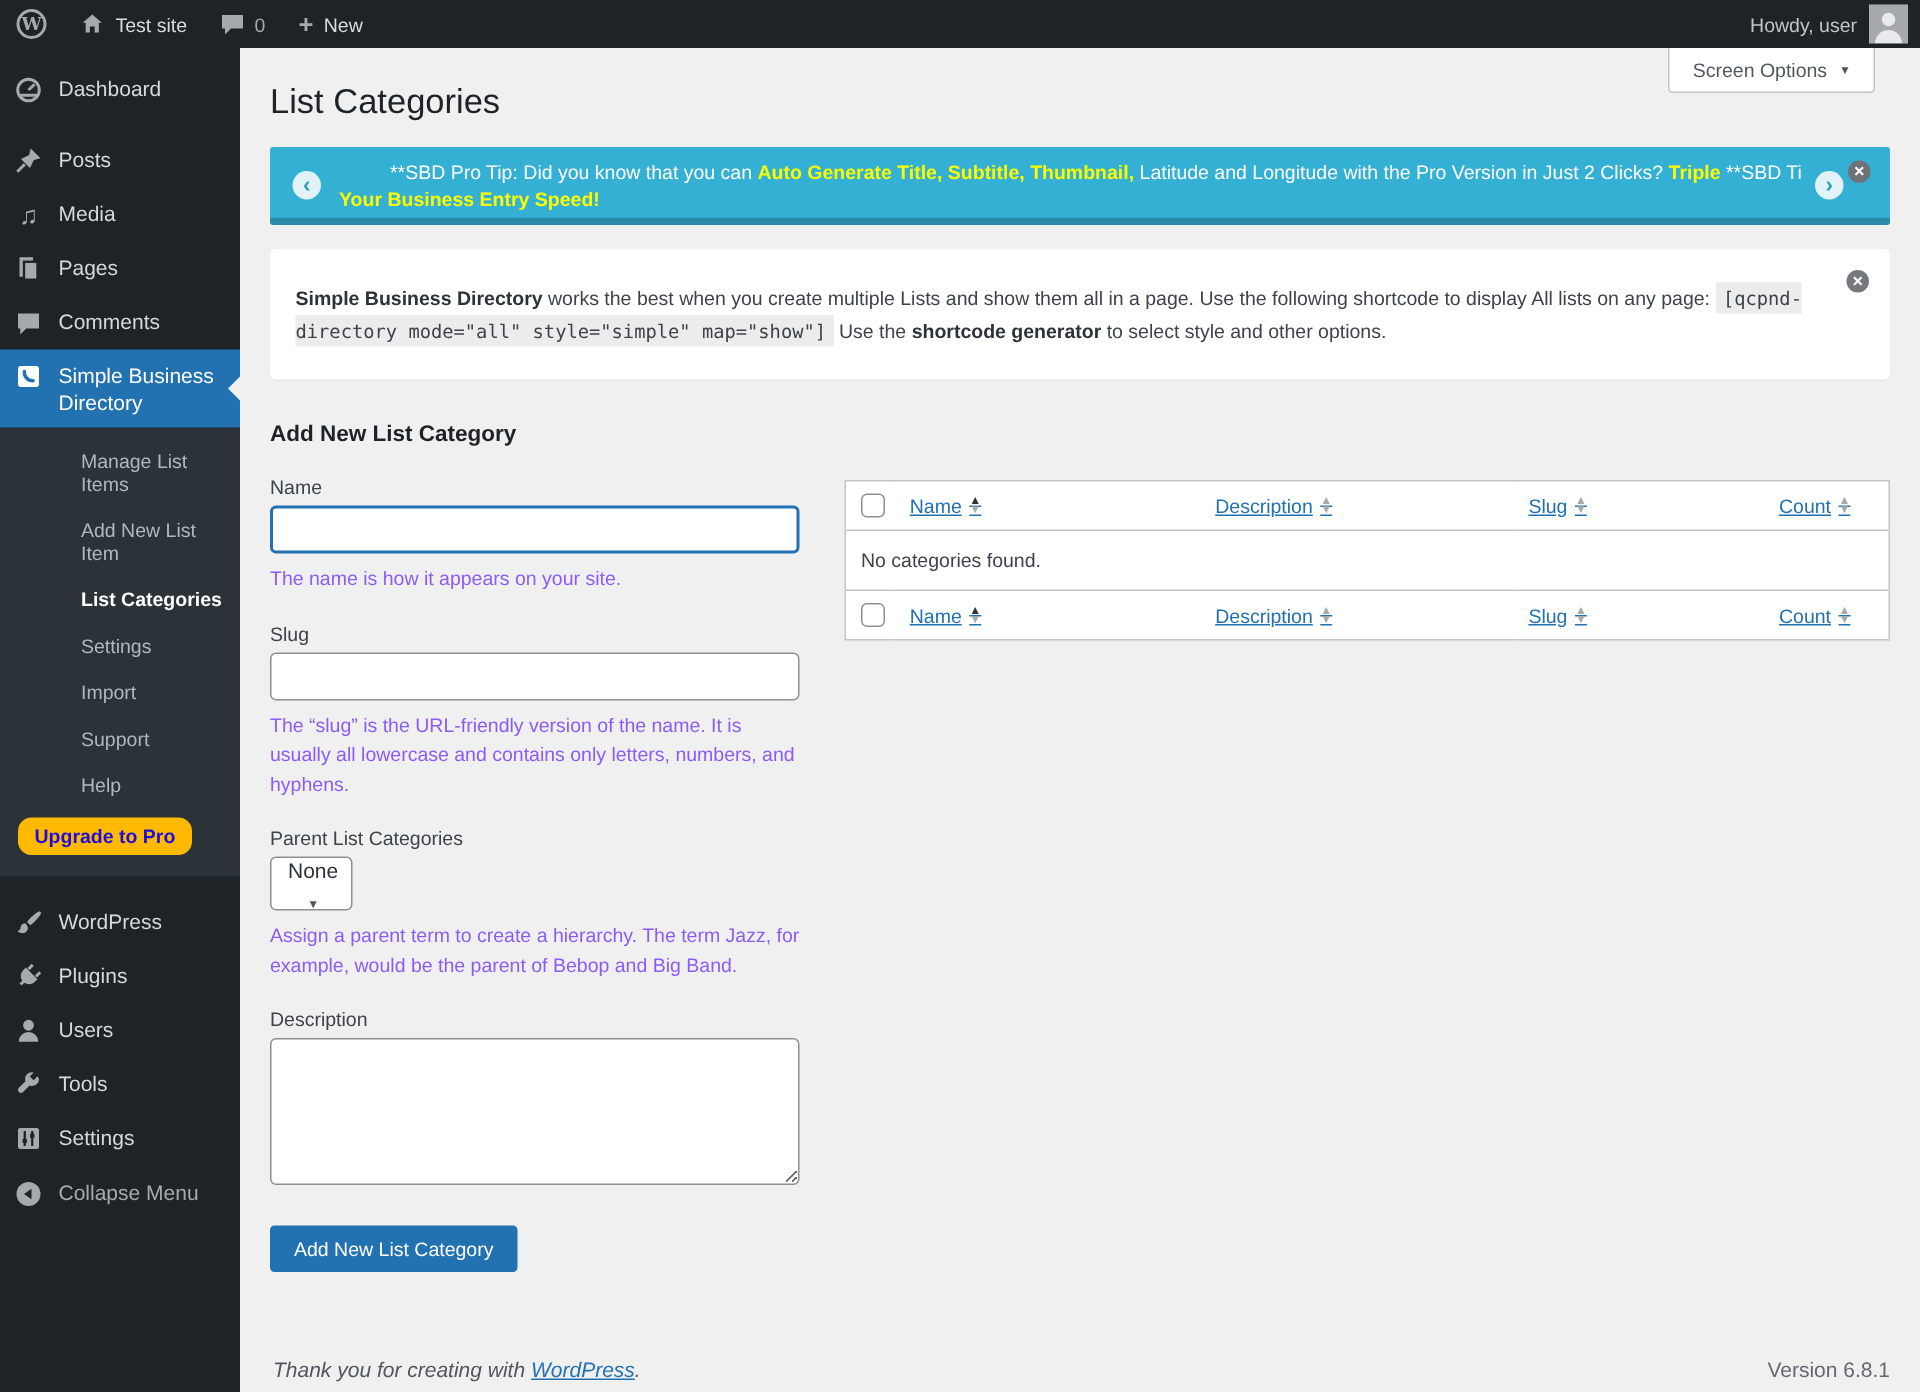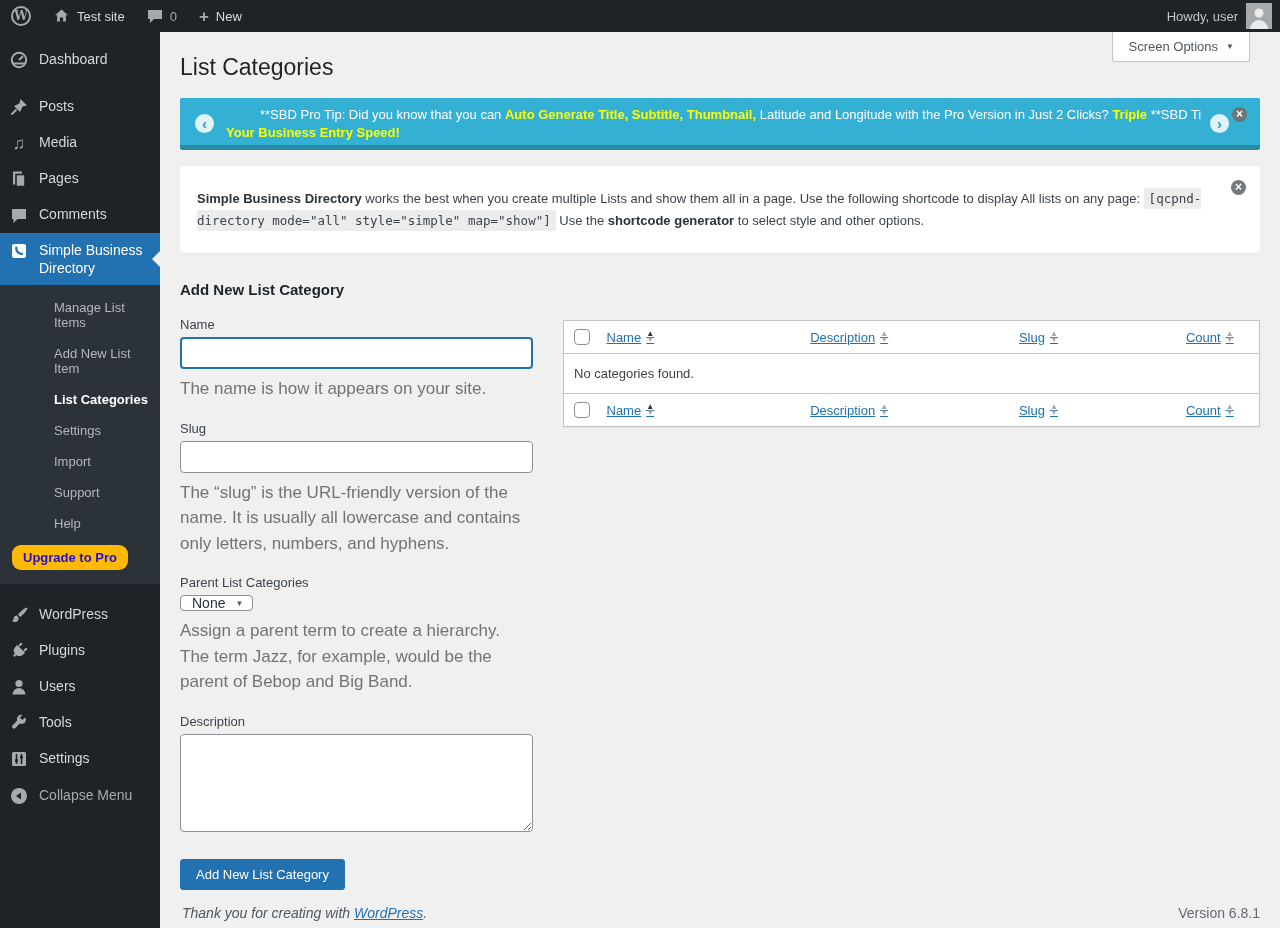--- a/index.html
+++ b/index.html
@@ -103,24 +103,24 @@
   .col-right { flex:1; margin-left:30px; padding-top:39px; }
 
   h2.section-title { margin:0; font-size:15px; font-weight:bold; color:#1d2327; }
   .form-field { margin-top:19px; }
   .form-field label { display:block; margin-bottom:5px; color:#3c434a; font-size:13px; }
   .text-input {
     width:100%; height:32px; border:1px solid #8c8f94; border-radius:4px; background:#fff;
     padding:0 8px; font-size:14px; font-family:"Liberation Sans", sans-serif; color:#2c3338; outline:none;
   }
   .text-input.focused { border:2px solid #2271b1; }
-  .help-text { margin:7px 0 0; color:#737373; font-size:17px; line-height:1.5; }
+  .help-text { margin:7px 0 0; color:#8b5cf6; font-size:13px; line-height:1.5; }
   .select-box {
-    display:inline-flex; align-items:center; gap:10px; height:16px; background:#fff;
-    border:1px solid #8c8f94; border-radius:4px; padding:0 9px 0 11px; font-size:14px; color:#2c3338; cursor:pointer;
+    display:inline-flex; align-items:center; gap:10px; height:36px; background:#fff;
+    border:1px solid #8c8f94; border-radius:4px; padding:0 9px 0 11px; font-size:14px; color:#2c3338; cursor:pointer;flex-direction:column;
   }
   .select-arrow { font-size:8px; color:#50575e; }
   .textarea {
     width:100%; height:98px; border:1px solid #8c8f94; border-radius:4px; background:#fff;
     padding:6px 8px; font-size:14px; font-family:"Liberation Sans", sans-serif; resize:vertical; outline:none; color:#2c3338;
   }
   .submit-btn {
     margin-top:24px; background:#2271b1; border:1px solid #2271b1; color:#fff;
     font-size:13px; font-family:"Liberation Sans", sans-serif; padding:7px 15px; border-radius:3px; cursor:pointer;
   }

